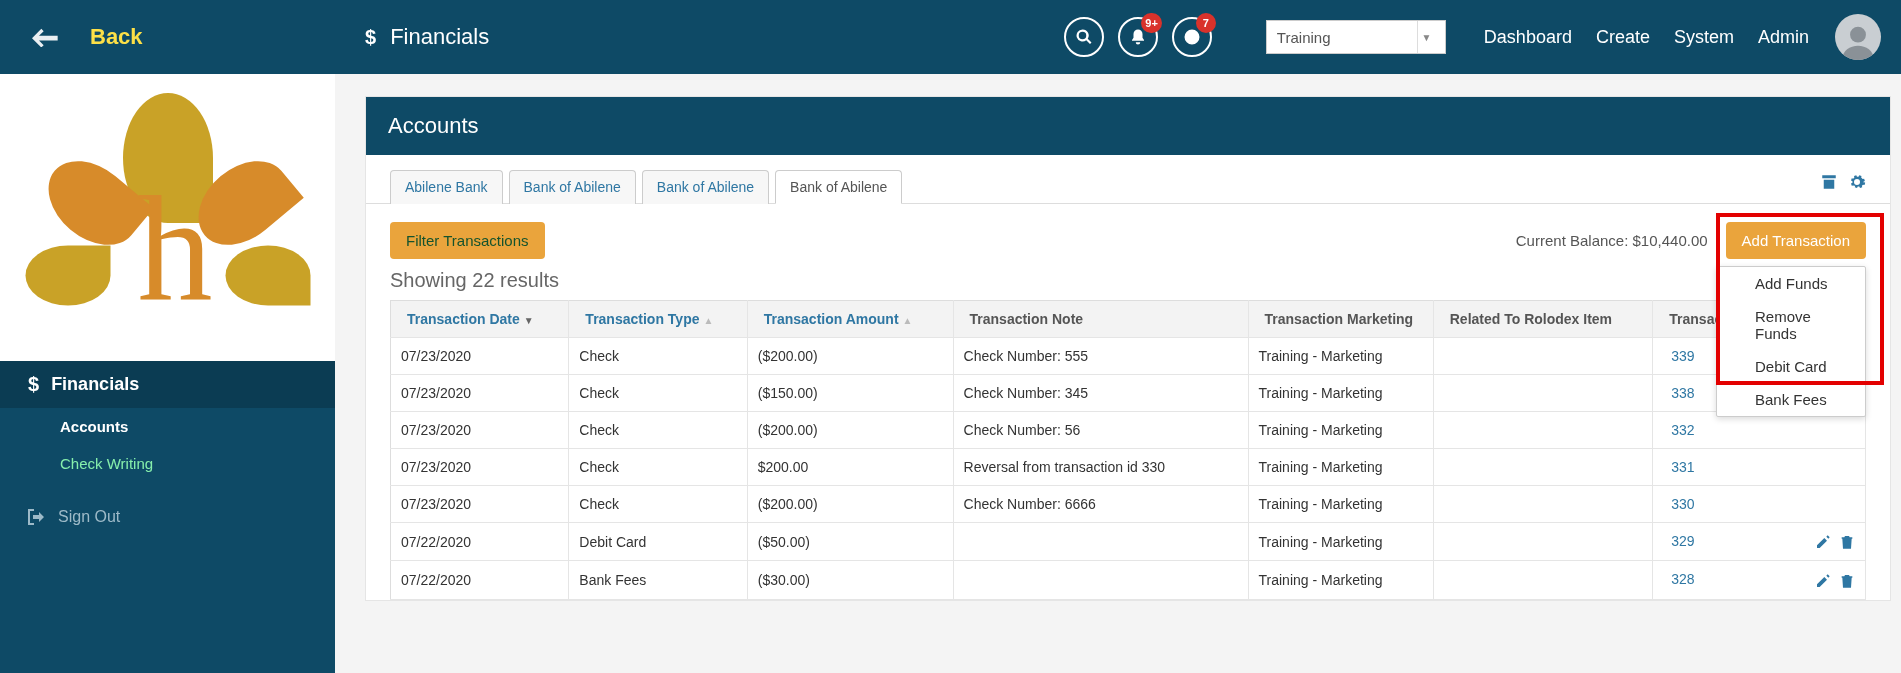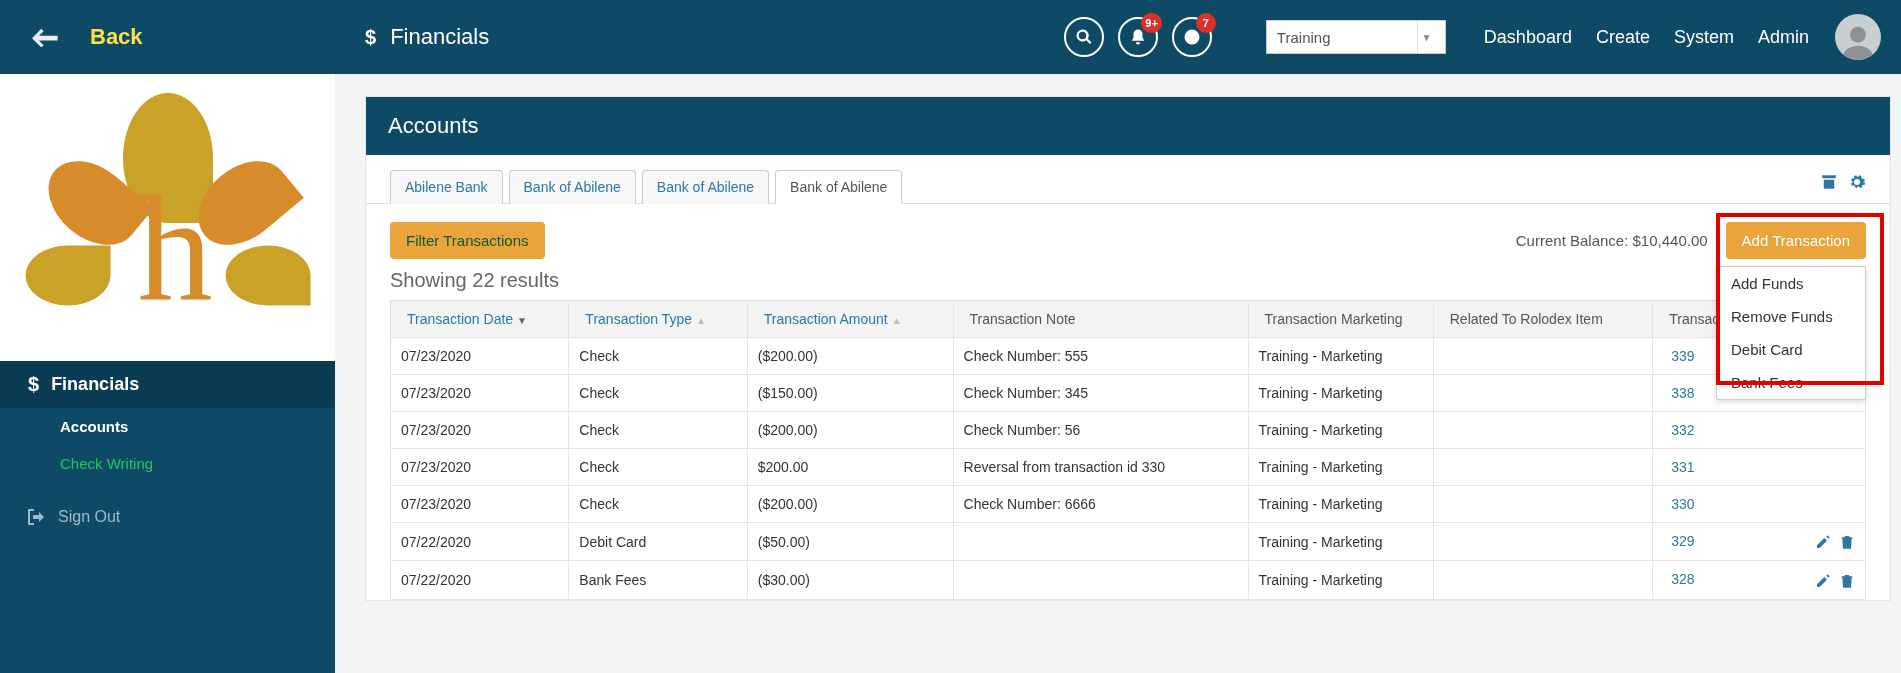--- a/index.html
+++ b/index.html
@@ -7,21 +7,21 @@
 
     
     .sidebar { position: absolute; left: 0; top: 0; width: 335px; height: 673px; background: #0e4a66; color: #fff; }
     .back-row { display: flex; align-items: center; gap: 30px; padding: 24px 32px; font-size: 22px; font-weight: 600; color: #fde047; cursor: pointer; }
     .back-arrow-svg { width: 28px; height: 20px; fill: #eaeff2; }
     .logo-box { background: #fff; margin: 0 0 0 0; width: 335px; height: 287px; display: flex; align-items: center; justify-content: center; }
     .logo-inner { width: 260px; height: 250px; position: relative; }
     .leaf { position: absolute; border-radius: 50% 0; }
     .side-section { padding: 0; }
     .side-head { display: flex; align-items: center; gap: 12px; padding: 12px 28px; background: #0b3c53; font-size: 18px; font-weight: 600; }
-    .side-sub { padding: 10px 28px 10px 60px; font-size: 15px; color: #22c55e; cursor: pointer; }
+    .side-sub { padding: 10px 28px 10px 60px; font-size: 15px; color: #86efac; cursor: pointer; }
     .side-sub.active { font-weight: 700; color: #fff; }
     .signout { display: flex; align-items: center; gap: 14px; padding: 18px 28px; font-size: 16px; color: #9dbac8; cursor: pointer; margin-top: 8px; }
     .signout-icon { width: 16px; height: 16px; fill: #9dbac8; }
 
     
     .topbar { position: absolute; left: 335px; top: 0; right: 0; height: 74px; background: #0e4a66; color: #fff; display: flex; align-items: center; padding: 0 20px; }
     .topbar-title { display: flex; align-items: center; gap: 14px; font-size: 22px; font-weight: 500; margin-left: 10px; }
     .dollar-icon { font-size: 20px; font-weight: 600; }
     .topbar-spacer { flex: 1; }
     .circle-btn { width: 40px; height: 40px; border: 2px solid #fff; border-radius: 50%; display: flex; align-items: center; justify-content: center; position: relative; margin-right: 14px; cursor: pointer; }
@@ -43,29 +43,29 @@
     .tab { padding: 8px 14px; border: 1px solid #ccc; border-bottom: none; border-radius: 4px 4px 0 0; margin-right: 6px; background: #f7f7f7; color: #2f77a3; font-size: 14px; cursor: pointer; position: relative; top: 1px; }
     .tab.active { background: #fff; color: #555; border-bottom: 1px solid #fff; }
     .tabs-icons { margin-left: auto; display: flex; gap: 10px; color: #2f77a3; padding-bottom: 6px; }
     .tabs-icons span { cursor: pointer; }
 
     .toolbar { display: flex; align-items: center; padding: 18px 24px 6px 24px; }
     .btn-orange { background: #eaa43c; color: #14532d; border-radius: 4px; padding: 10px 16px; font-size: 15px; cursor: pointer; border: none; }
     .balance { margin-left: auto; color: #555; font-size: 15px; }
     .add-tx-wrap { position: relative; margin-left: 18px; border-radius: 15px; }
     .add-tx-btn { background: #eaa43c; color: #fff; border-radius: 4px; padding: 10px 16px; font-size: 15px; cursor: pointer; border: none; }
-    .add-tx-menu { position: absolute; top: 44px; right: 0; width: 150px; background: #fff; border: 1px solid #ccc; border-radius: 2px; box-shadow: 0 2px 6px rgba(0,0,0,0.15); z-index: 20; }
+    .add-tx-menu { position: absolute; top: 44px; right: 0; width: 150px; background: #fff; border: 1px solid #ccc; border-radius: 2px; box-shadow: 0 2px 6px rgba(0,0,0,0.15); z-index: 20; padding-left: 24px; }
     .add-tx-menu div { padding: 8px 14px; font-size: 15px; color: #333; cursor: pointer; }
     .red-box { position: absolute; border: 4px solid #e30000; pointer-events: none; z-index: 30; }
 
     .results-count { padding: 4px 24px 8px 24px; color: #666; font-size: 20px; }
 
     table { width: calc(100% - 48px); margin: 0 24px; border-collapse: collapse; font-size: 14px; border: 1px solid #ddd; }
     th, td { text-align: left; padding: 10px 10px; border-bottom: 1px solid #e5e5e5; border-right: 1px solid #e5e5e5; }
-    th { background: #f3f3f3; color: #2f77a3; font-weight: 400; cursor: pointer; position: relative; padding-left: 16px; }
+    th { background: #f3f3f3; color: #2f77a3; font-weight: 700; cursor: pointer; position: relative; padding-left: 16px; }
     th.plain { color: #555; cursor: default; }
     .sort-ind { font-size: 10px; color: #666; margin-left: 4px; }
     td.actions { text-align: right; color: #2f77a3; }
     td.actions span { margin-left: 8px; cursor: pointer; }
 
     .col-date { width: 130px; }
     .col-type { width: 130px; }
     .col-amount { width: 150px; }
     .col-note { width: 215px; }
     .col-loc { width: 135px; }

